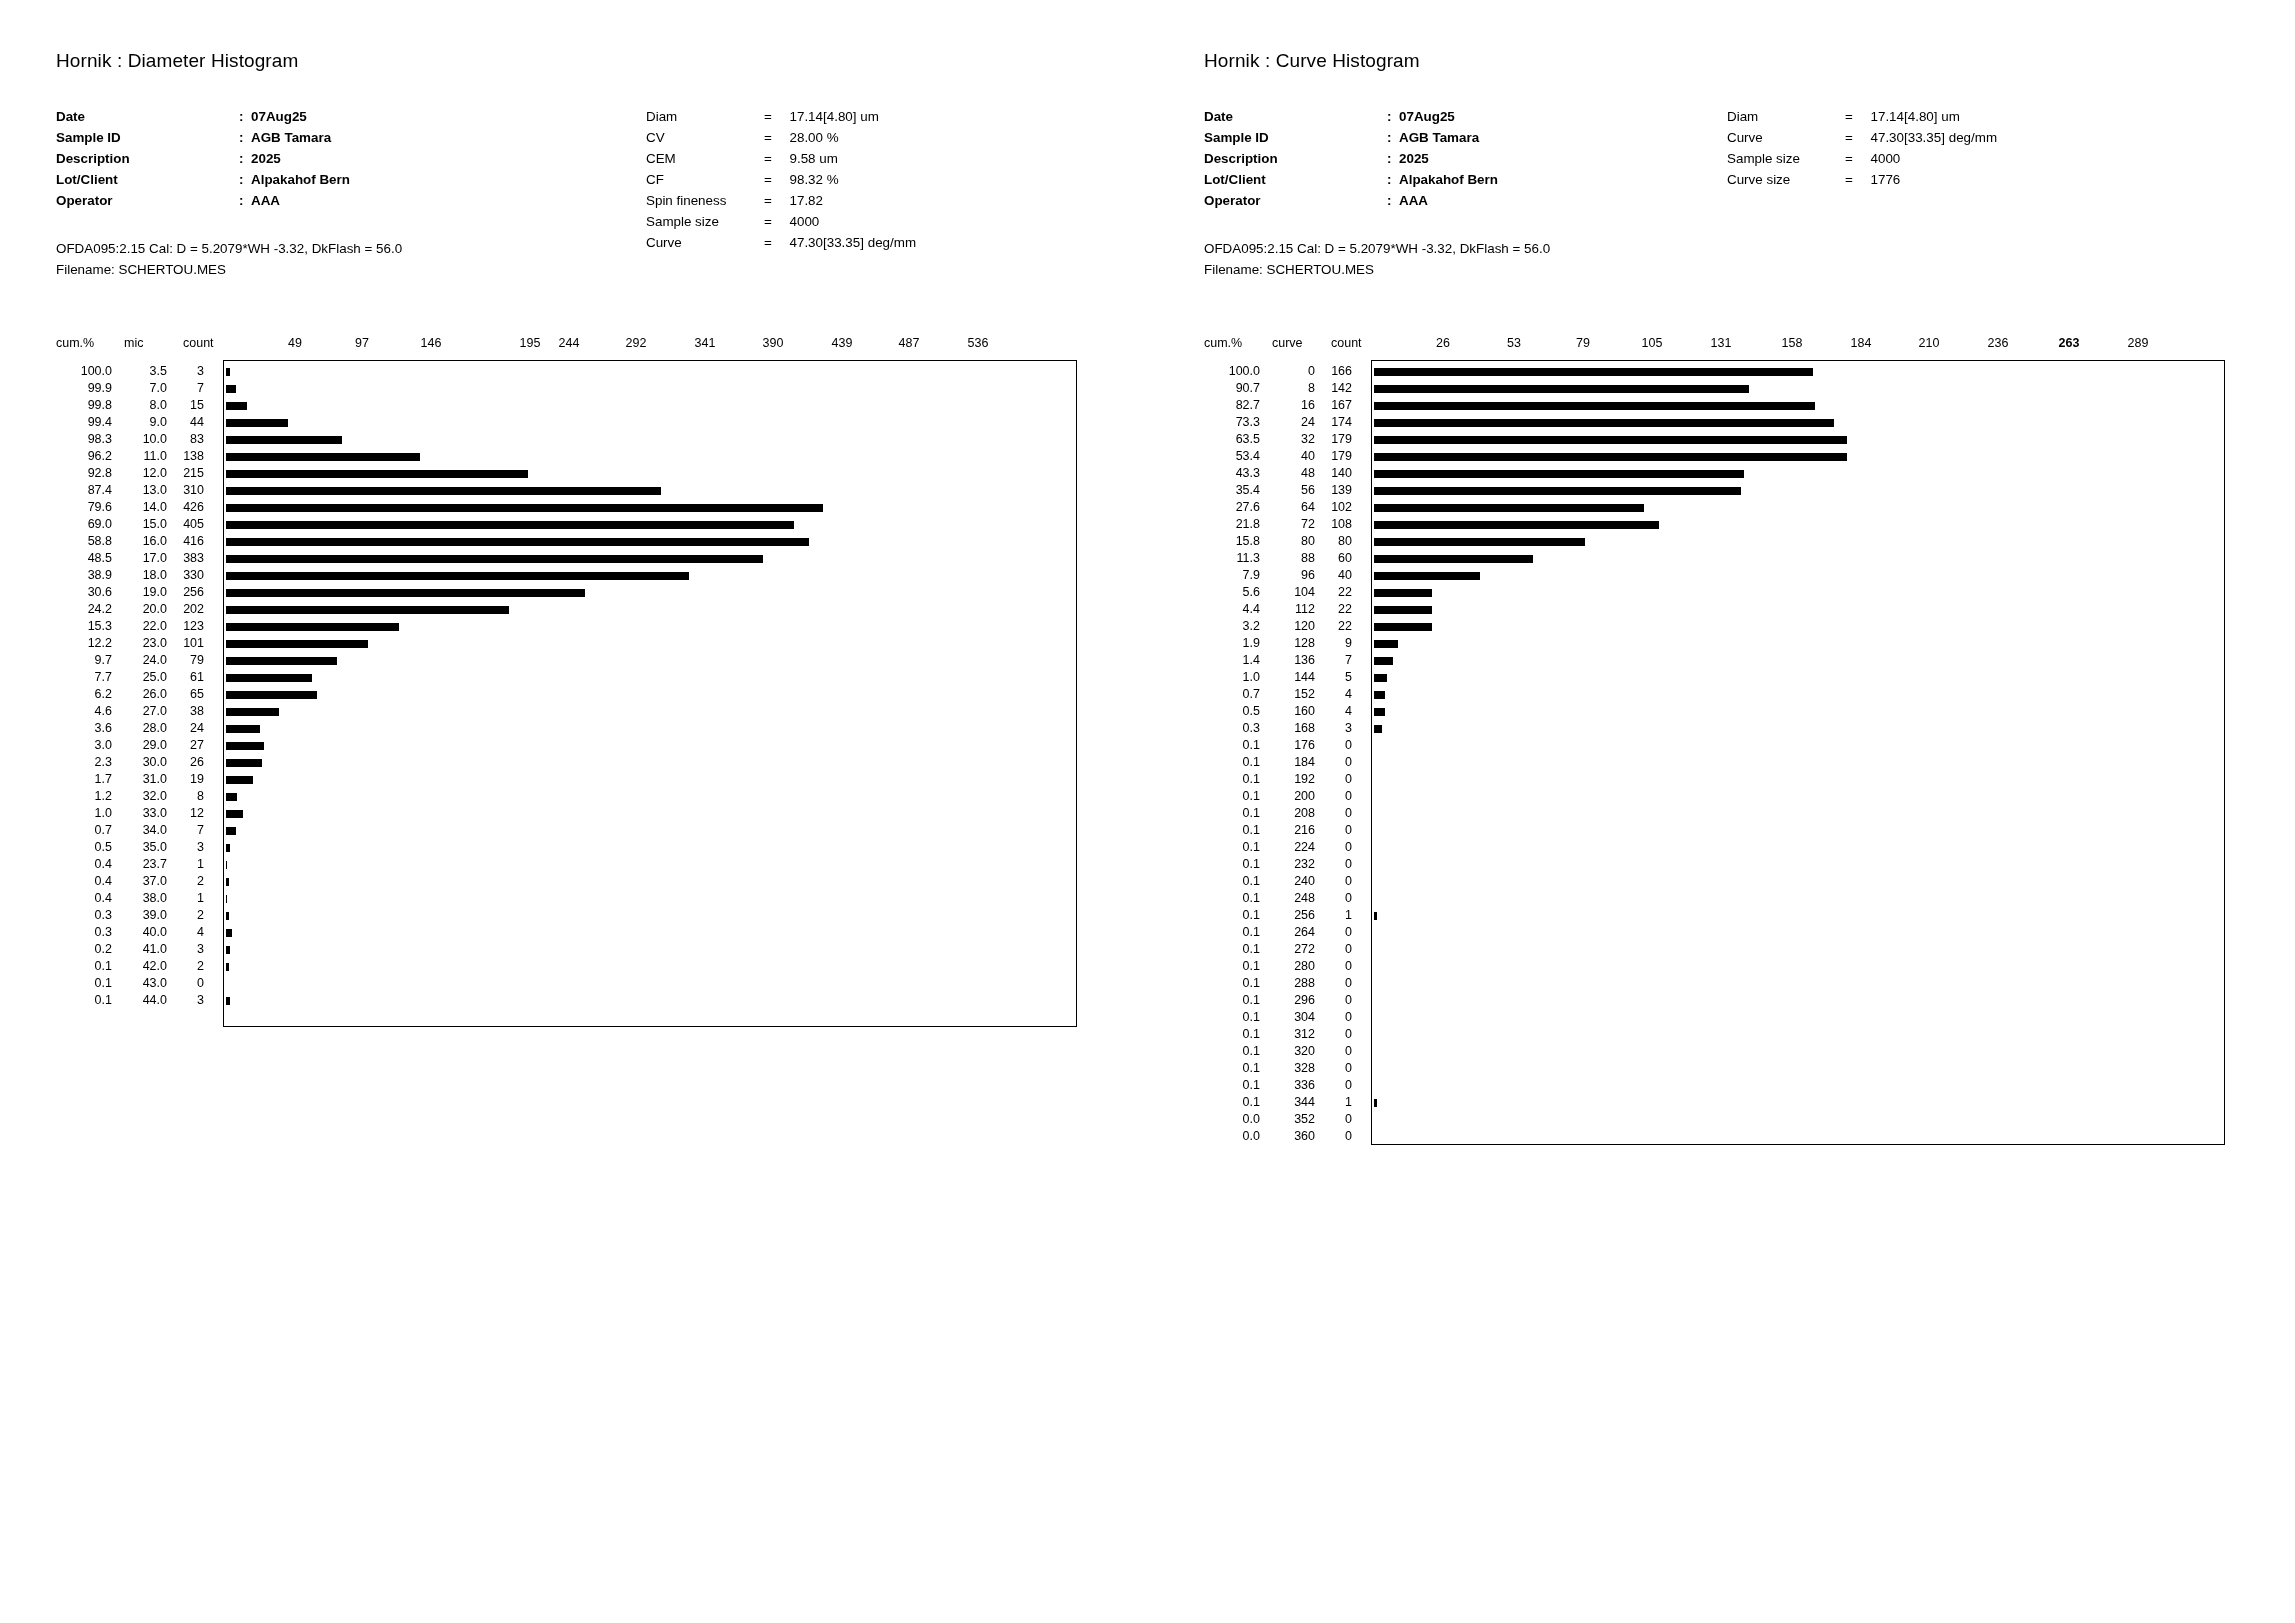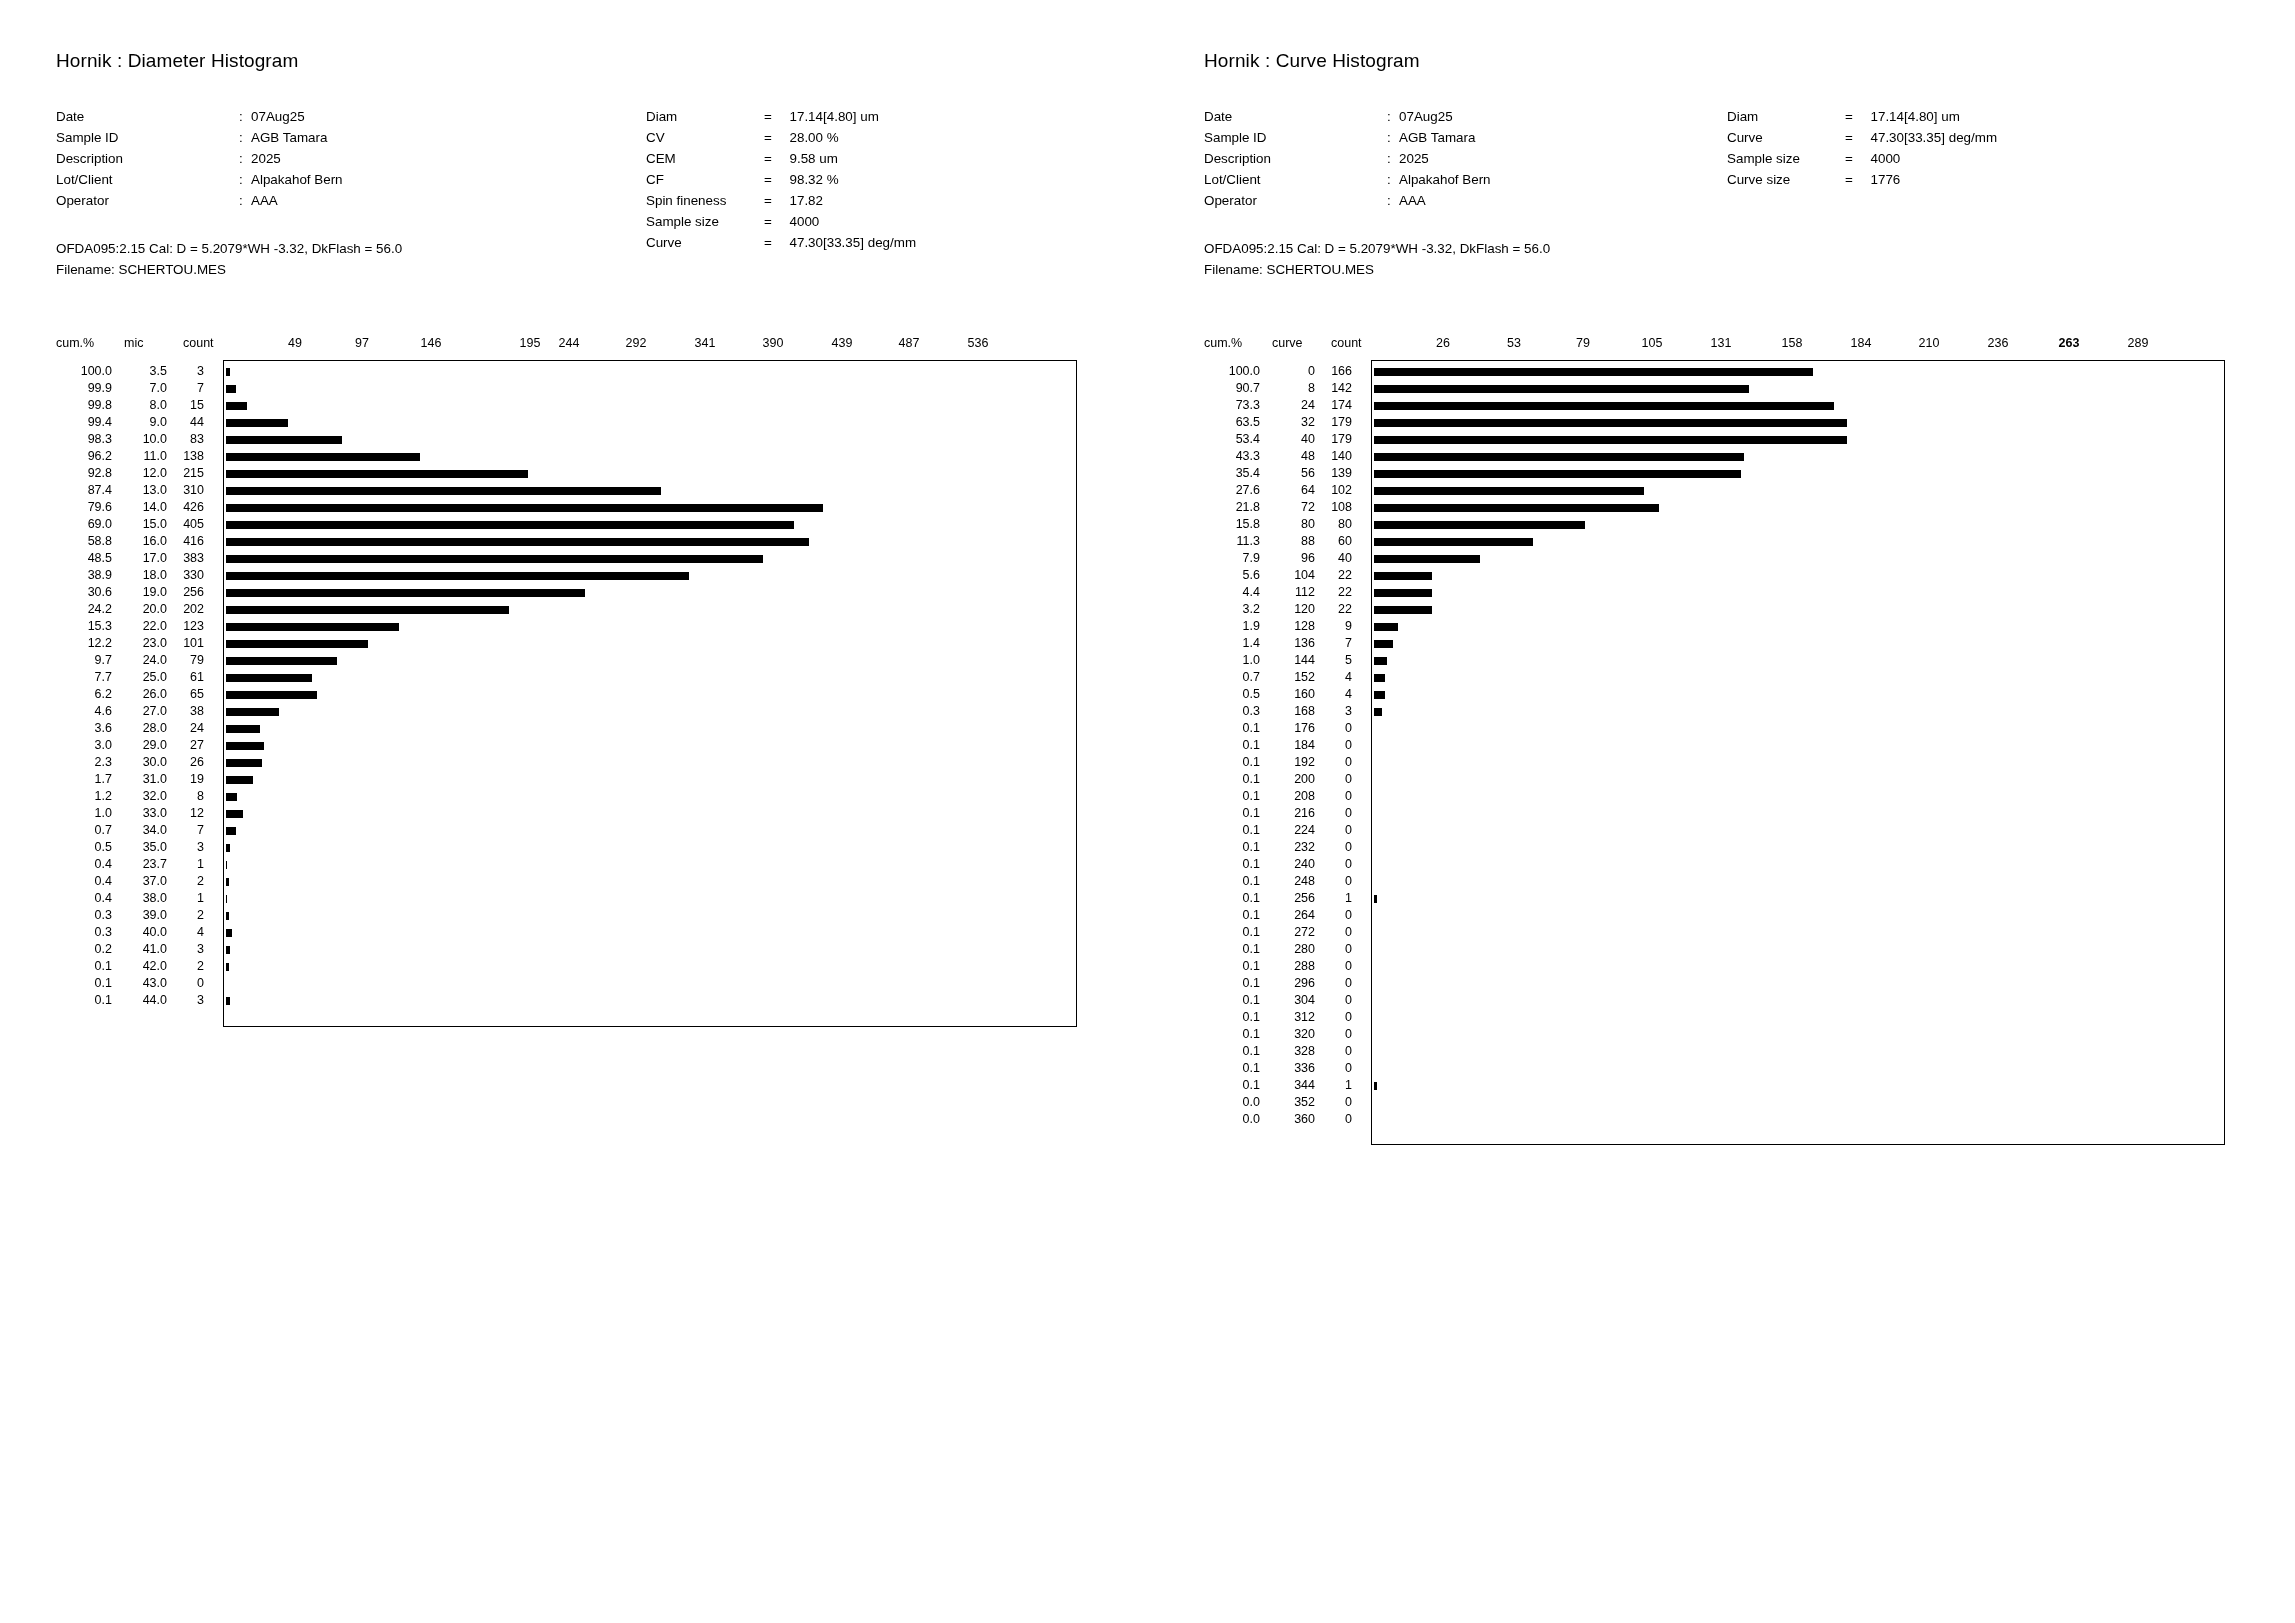--- a/index.html
+++ b/index.html
@@ -36,20 +36,21 @@
     font-size: 19px;
     letter-spacing: 0.1px;
   }
 
   .meta {
     position: absolute;
     top: 106px;
     left: 56px;
     font-size: 13.4px;
     line-height: 21px;
+    font-weight: bold;
   }
   .meta-row {
     display: flex;
   }
   .meta-label {
     width: 183px;
   }
   .meta-colon {
     width: 12px;
   }
@@ -556,20 +557,26 @@
               <span class="cell c-cnt">166</span>
               <span class="bar" style="left: 170px; width: 439px;"></span>
             </div>
             <div class="row">
               <span class="cell c-cum">90.7</span>
               <span class="cell c-bin">8</span>
               <span class="cell c-cnt">142</span>
               <span class="bar" style="left: 170px; width: 375px;"></span>
             </div>
             <div class="row">
+              <span class="cell c-cum">82.7</span>
+              <span class="cell c-bin">16</span>
+              <span class="cell c-cnt">167</span>
+              <span class="bar" style="left: 170px; width: 441px;"></span>
+            </div>
+            <div class="row">
               <span class="cell c-cum">73.3</span>
               <span class="cell c-bin">24</span>
               <span class="cell c-cnt">174</span>
               <span class="bar" style="left: 170px; width: 460px;"></span>
             </div>
             <div class="row">
               <span class="cell c-cum">63.5</span>
               <span class="cell c-bin">32</span>
               <span class="cell c-cnt">179</span>
               <span class="bar" style="left: 170px; width: 473px;"></span>

